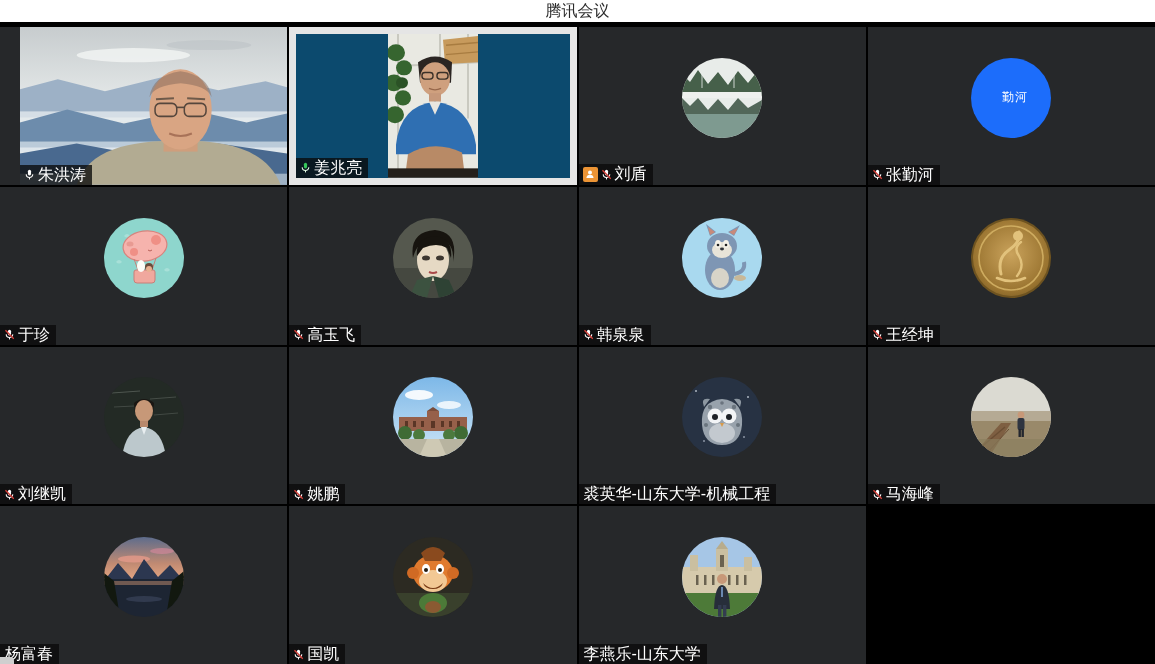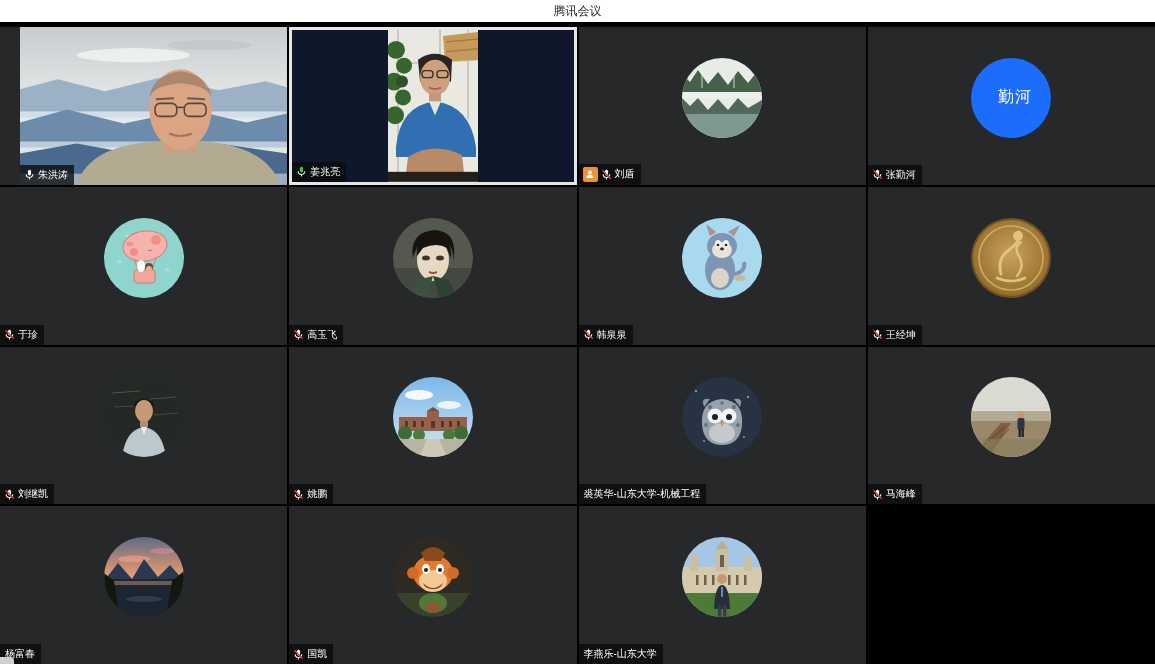--- a/index.html
+++ b/index.html
@@ -1,34 +1,34 @@
 <!DOCTYPE html>
 <html><head>
 <meta charset="utf-8">
 <style>
   html,body{margin:0;padding:0;background:#000;}
   body{font-family:"Liberation Sans","DejaVu Sans",sans-serif;}
   #app{position:relative;width:1155px;height:664px;overflow:hidden;background:#000;}
   .titlebar{position:absolute;top:0;left:0;width:1155px;height:22px;background:#ffffff;
     display:flex;align-items:center;justify-content:center;}
-  .titlebar span{font-size:12px;color:#2b2b2b;}
+  .titlebar span{font-size:16px;color:#2b2b2b;}
   .grid{position:absolute;top:27px;left:0;width:1155px;height:637px;
     display:grid;grid-template-columns:repeat(4,1fr);grid-template-rows:repeat(4,1fr);
     gap:2px;background:#000;}
   .cell{position:relative;background:#26282a;overflow:hidden;}
-  .cell.active{border:3px solid #e5e5e5;background:#0f172a;}
+  .cell.active{border:7px solid #e5e5e5;background:#0c4a6e;}
   .cellinner{position:absolute;inset:0;display:flex;align-items:center;justify-content:center;}
   .cellinner.lifted{padding-bottom:16px;}
   .avatar{width:80px;height:80px;border-radius:50%;overflow:hidden;flex:0 0 auto;}
   .avatar svg{display:block;}
   .initials-circle{width:80px;height:80px;border-radius:50%;background:#1c6dfb;
     display:flex;align-items:center;justify-content:center;}
-  .initials-circle span{color:#fff;font-size:16px;letter-spacing:1px;margin-left:7px;}
+  .initials-circle span{color:#fff;font-size:12px;letter-spacing:1px;margin-left:7px;}
   .label{position:absolute;left:0;bottom:0;display:flex;align-items:center;gap:3px;
-    background:rgba(10,10,10,0.78);color:#fff;font-size:10px;line-height:14px;
+    background:rgba(10,10,10,0.78);color:#fff;font-size:16px;line-height:14px;
     padding:3px 6px 3px 4px;max-width:95%;white-space:nowrap;z-index:5;}
   .label.noicon{padding-left:5px;align-items:flex-end;}
   .cell1-label{left:20px;}
   .hostbadge{width:15px;height:15px;border-radius:2px;background:#ec9435;
     display:inline-flex;align-items:center;justify-content:center;flex:0 0 auto;}
   .video1{position:absolute;top:0;bottom:0;left:20px;right:0;}
   .video2{position:absolute;top:0;bottom:0;left:50%;transform:translateX(-50%);width:90px;}
   .video1 svg,.video2 svg{display:block;width:100%;height:100%;}
   .corner-sliver{position:absolute;left:0;bottom:0;width:14px;height:7px;background:#cfcfcf;
     border-top-right-radius:4px;z-index:9;}

